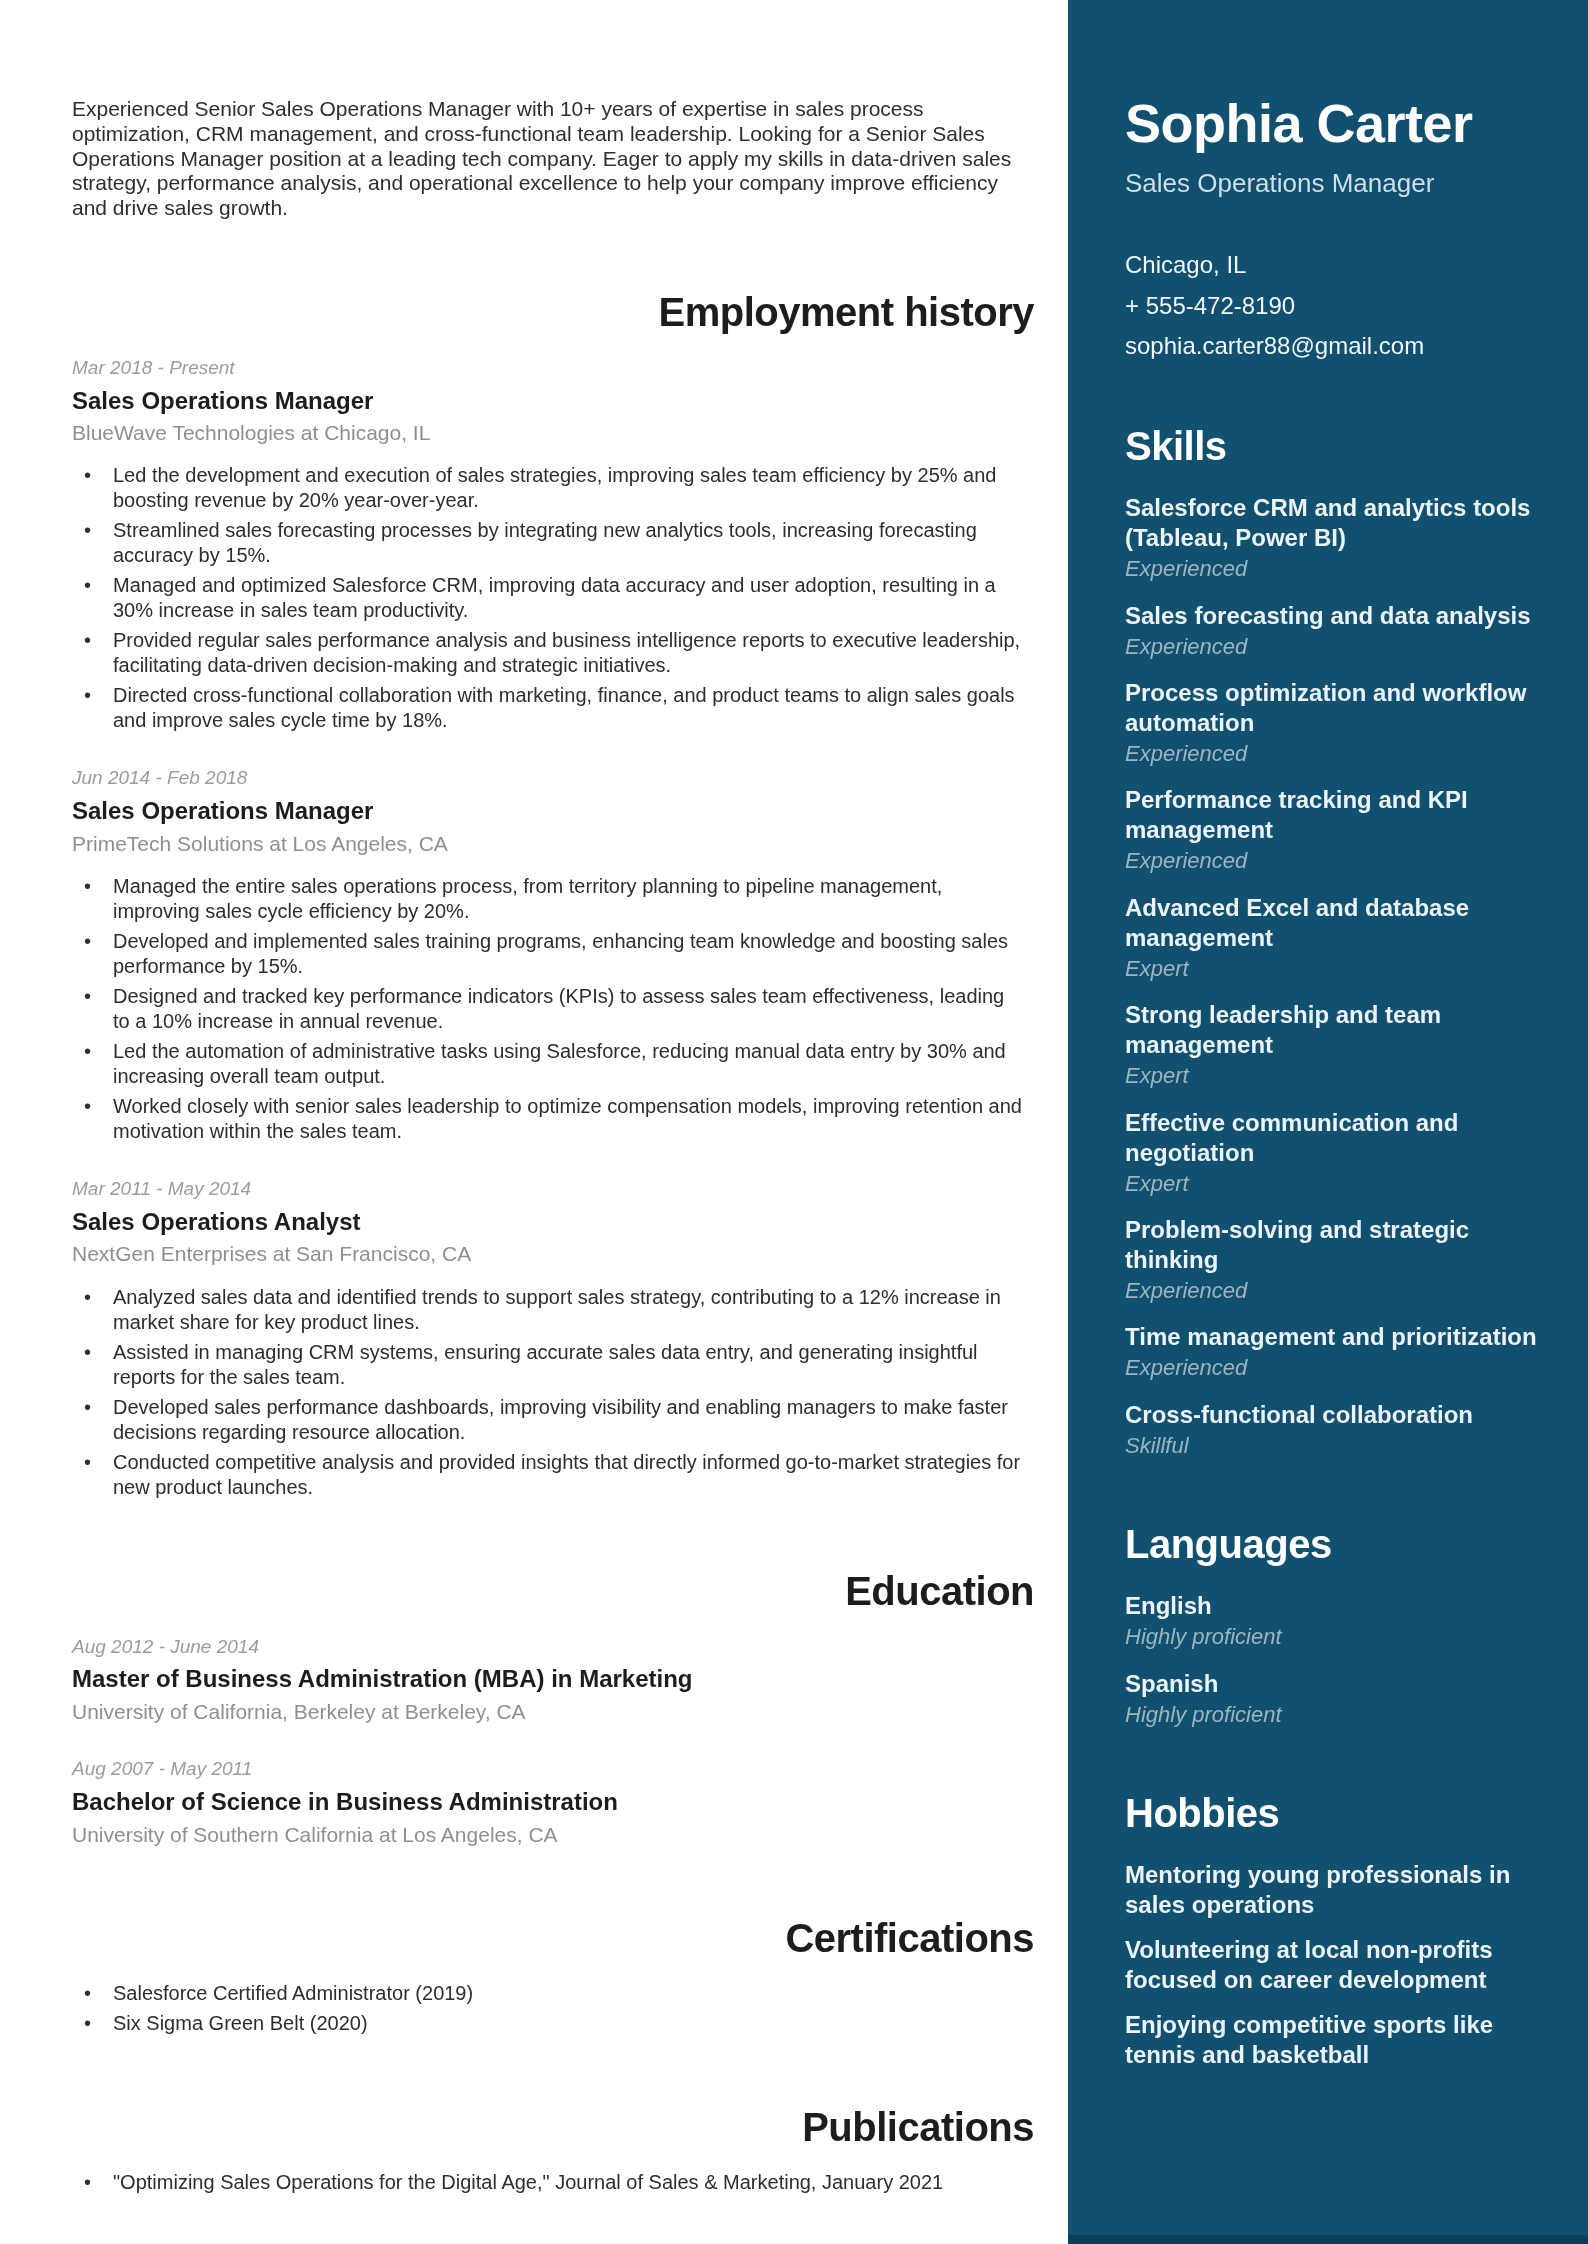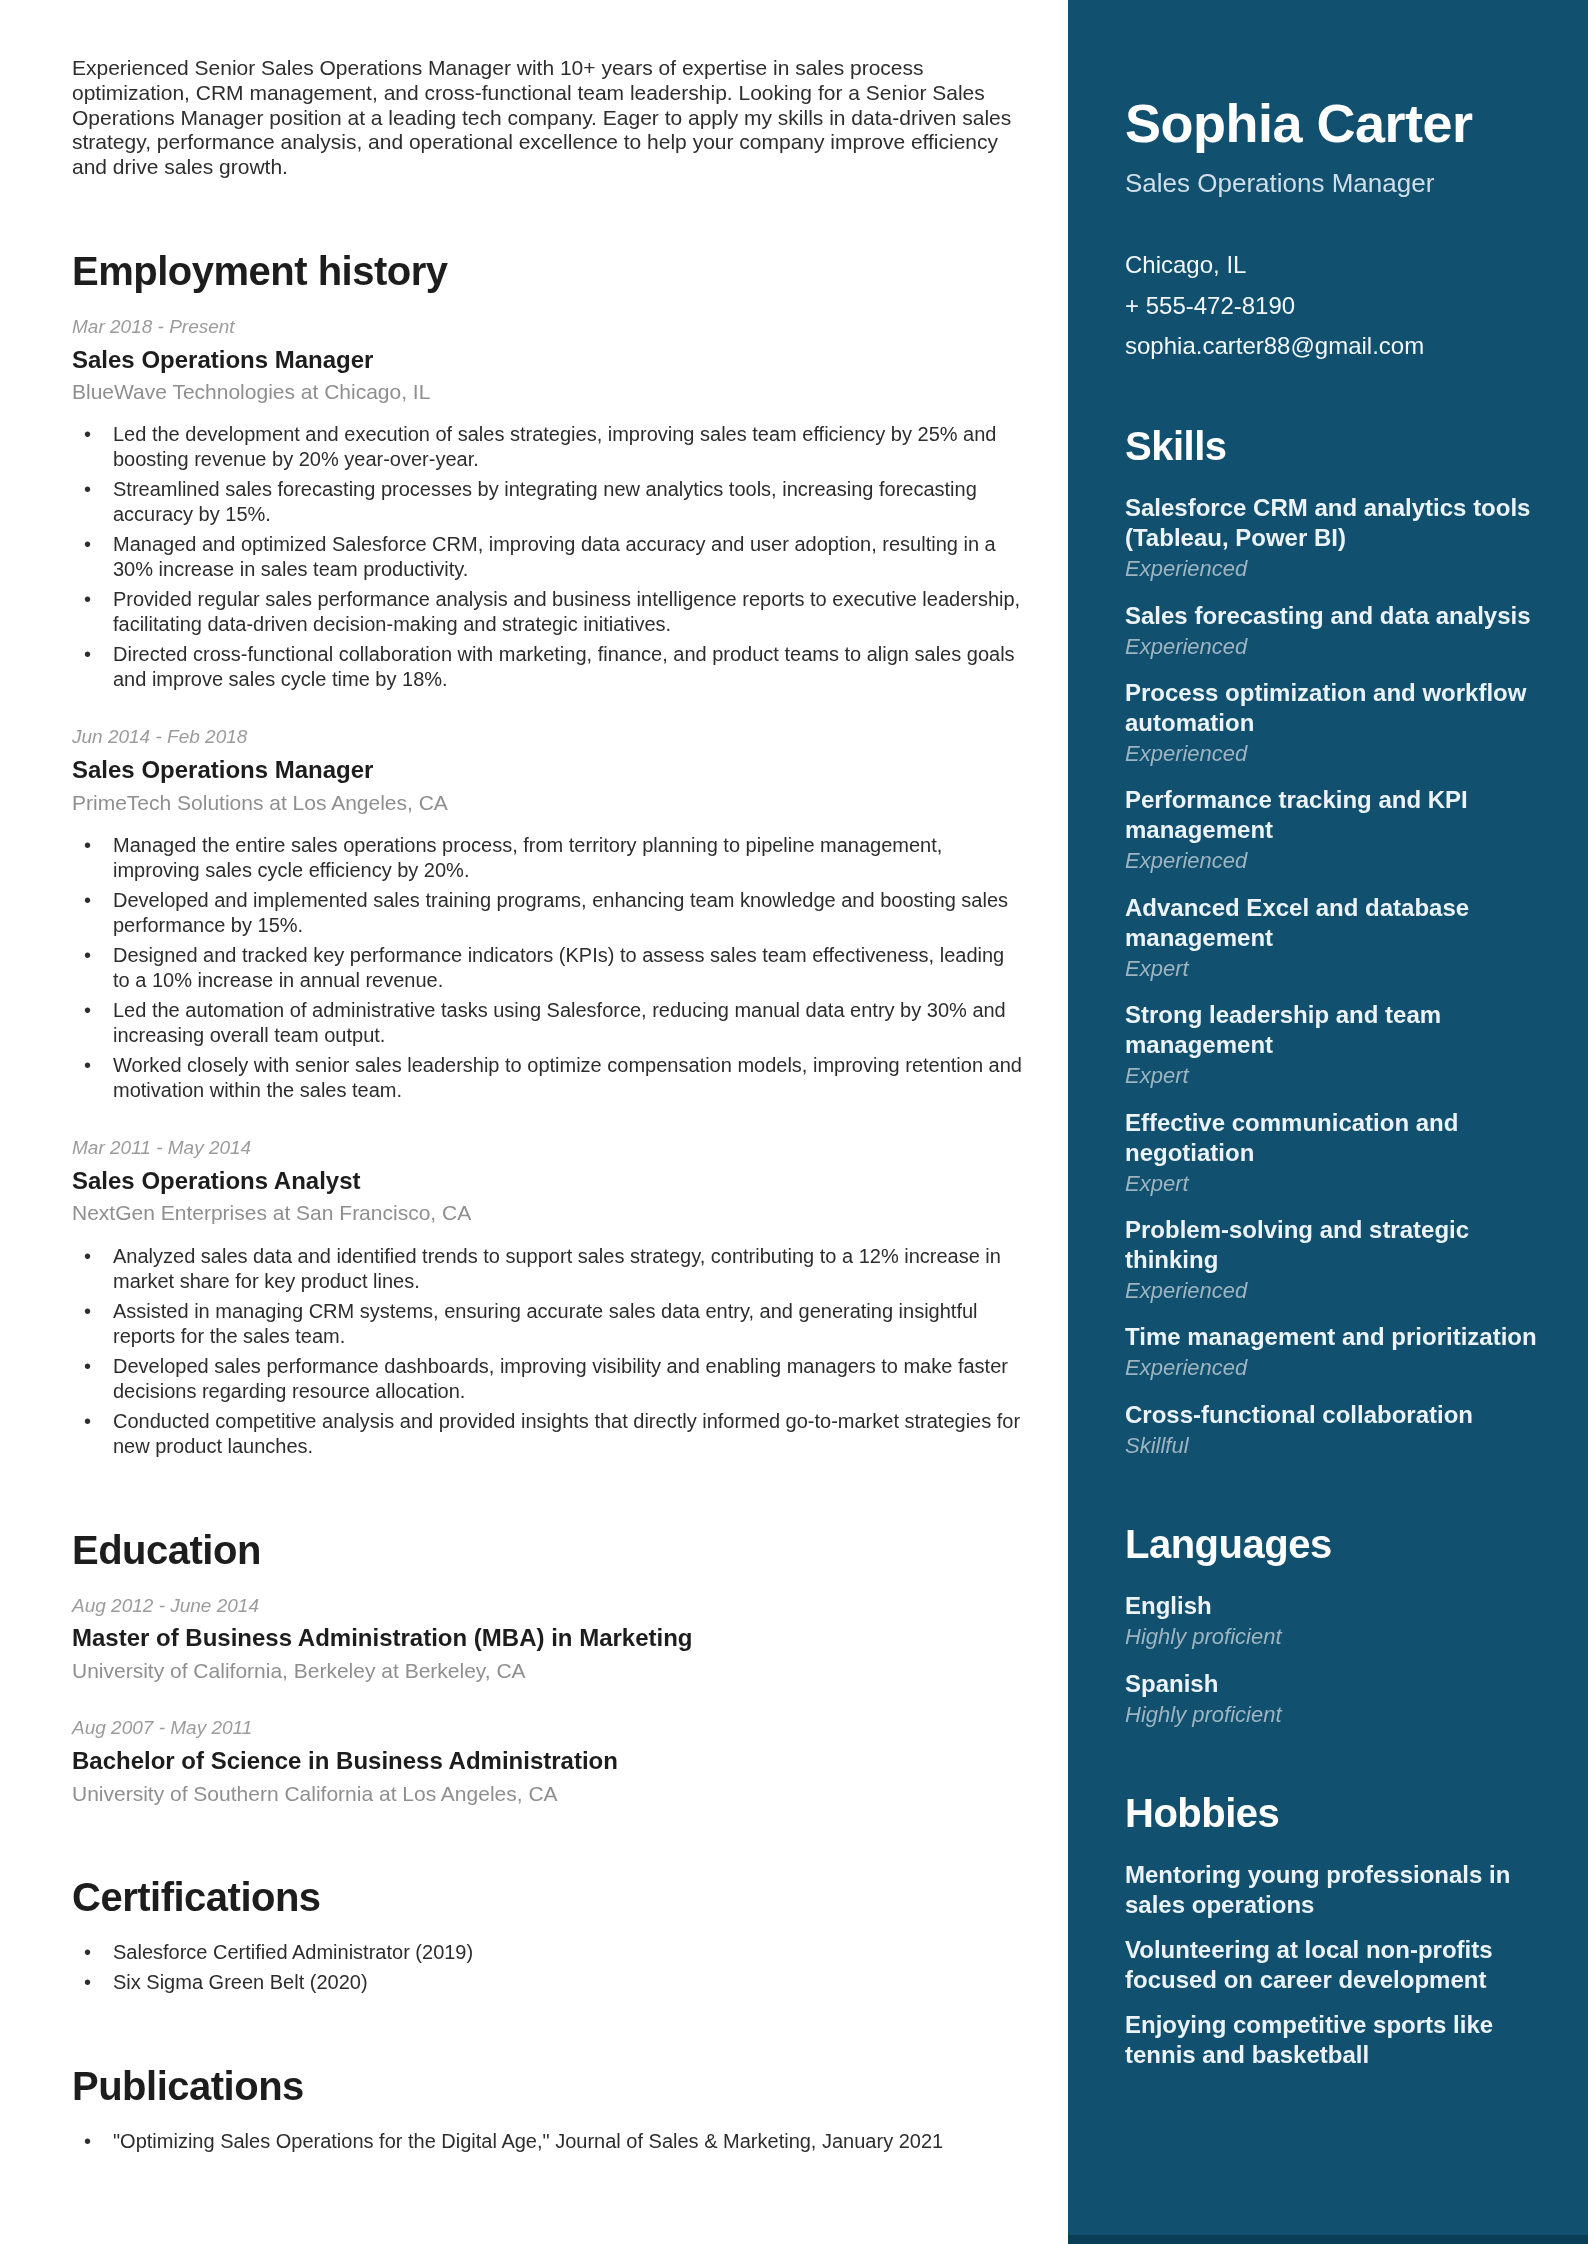--- a/index.html
+++ b/index.html
@@ -10,31 +10,32 @@
     background: #ffffff;
     font-family: "Liberation Sans", "DejaVu Sans", sans-serif;
     color: #2d2d2d;
     overflow: hidden;
   }
 
   
   .main {
     position: absolute; left: 0; top: 0;
     width: 1068px; height: 2244px;
-    padding: 56px 34px 0 72px;
+    padding: 97px 34px 0 72px;
     border-radius: 21px;
   }
   .intro {
     font-size: 21px; line-height: 1.18; color: #2e2e2e;
     margin: 0; max-width: 952px;
   }
   .main-heading {
     font-size: 40px; line-height: 1.05; font-weight: 700;
     color: #1d1d1d; letter-spacing: -0.5px;
     margin: 70px 0 0 0;
+    text-align: right;
   }
   .job, .edu-item { margin-top: 34px; }
   .job.first, .edu-item.first { margin-top: 24px; }
   .date-line {
     font-size: 19px; font-style: italic; color: #9c9c9c; line-height: 1.2;
   }
   .item-title {
     font-size: 24px; font-weight: 700; color: #1d1d1d;
     line-height: 1.15; margin-top: 7px;
   }

